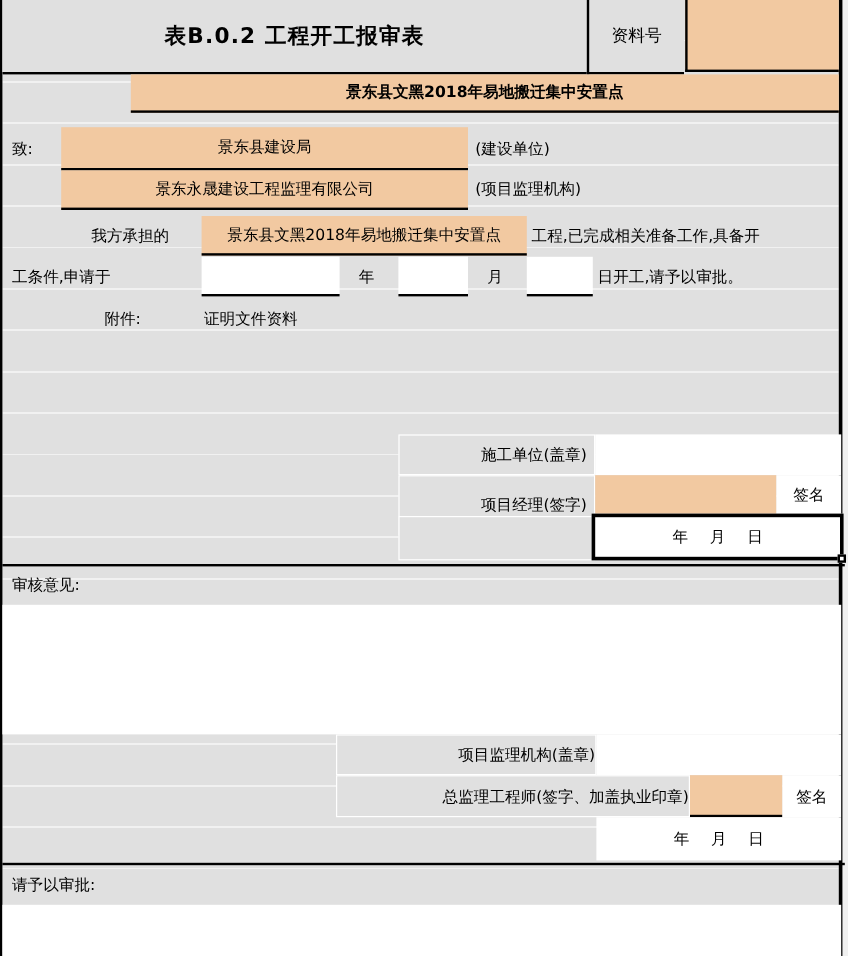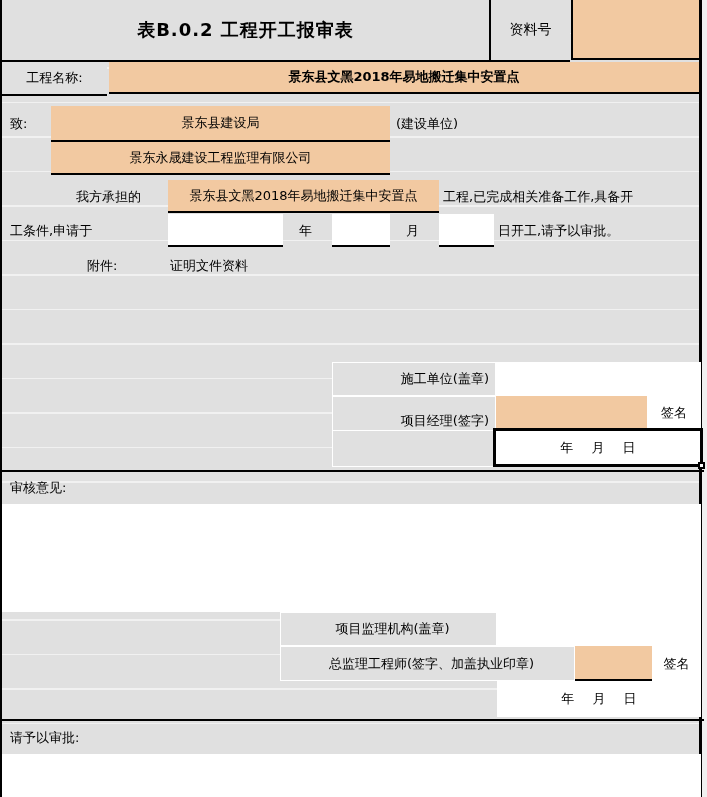--- a/index.html
+++ b/index.html
@@ -9,21 +9,21 @@
   .sheet {
     position:absolute; left:0; top:0; width:702px; height:797px;
     background-color:#e0e0e0;
     background-image:repeating-linear-gradient(to bottom, transparent 0, transparent 33px, rgba(255,255,255,0.55) 33px, rgba(255,255,255,0.55) 34.5px);
     border-left:2px solid #000; border-right:3px solid #000;
   }
   .abs { position:absolute; }
   .cell { display:flex; align-items:center; }
   .c { justify-content:center; text-align:center; }
   .r { justify-content:flex-end; text-align:right; padding-right:6px; }
-  .l { justify-content:center; padding-left:8px; }
+  .l { justify-content:flex-end; padding-left:8px; }
   .graycell { background:#e0e0e0; border:1px solid #fff; }
   .whitecell { background:#fff; }
   .orange { background:#f2c9a1; }
   .ub { border-bottom:2px solid #000; }
   .titlebar { background:#e0e0e0; border-bottom:2px solid #000; }
   .title { font-size:18px; font-weight:bold; letter-spacing:1px; }
   .blackline { background:#000; }
   .selcell {
     background:#fff; border:3px solid #000;
     display:flex; align-items:center; justify-content:center;
@@ -41,39 +41,39 @@
     <div class="abs cell c titlebar" style="left:0; top:0; width:487px; height:62px;">
       <span class="title">表B.0.2 工程开工报审表</span>
     </div>
     <div class="abs cell c titlebar" style="left:487px; top:0; width:81px; height:62px; border-left:2px solid #000; font-size:14px;">
       <span>资料号</span>
     </div>
     <div class="abs cell c orange" style="left:569px; top:0; width:128px; height:60px; border-left:2px solid #000; border-bottom:2px solid #000;">
       <span></span>
     </div>
 
-    <div class="abs cell c titlebar" style="left:0; top:62px; width:105px; height:34px;">
-      <span>工程名称:</span>
-    </div>
     <div class="abs cell c orange" style="left:107px; top:62px; width:590px; height:32px; border-bottom:2px solid #000; font-weight:bold;">
       <span>景东县文黑2018年易地搬迁集中安置点</span>
     </div>
 
     <div class="abs cell" style="left:8px; top:107px; height:34px;">
       <span>致:</span>
     </div>
     <div class="abs cell c orange ub" style="left:49px; top:106px; width:339px; height:36px;">
       <span>景东县建设局</span>
     </div>
     <div class="abs cell" style="left:394px; top:107px; height:34px;">
       <span>(建设单位)</span>
     </div>
 
     <div class="abs cell c orange ub" style="left:49px; top:142px; width:339px; height:33px;">
       <span>景东永晟建设工程监理有限公司</span>
+    </div>
+    <div class="abs cell" style="left:394px; top:141px; height:34px;">
+      <span>(项目监理机构)</span>
     </div>
 
     <div class="abs cell" style="left:74px; top:180px; height:33px;">
       <span>我方承担的</span>
     </div>
     <div class="abs cell c orange ub" style="left:166px; top:180px; width:271px; height:33px;">
       <span>景东县文黑2018年易地搬迁集中安置点</span>
     </div>
     <div class="abs cell" style="left:8px; top:214px; height:33px;">
       <span>工条件,申请于</span>

